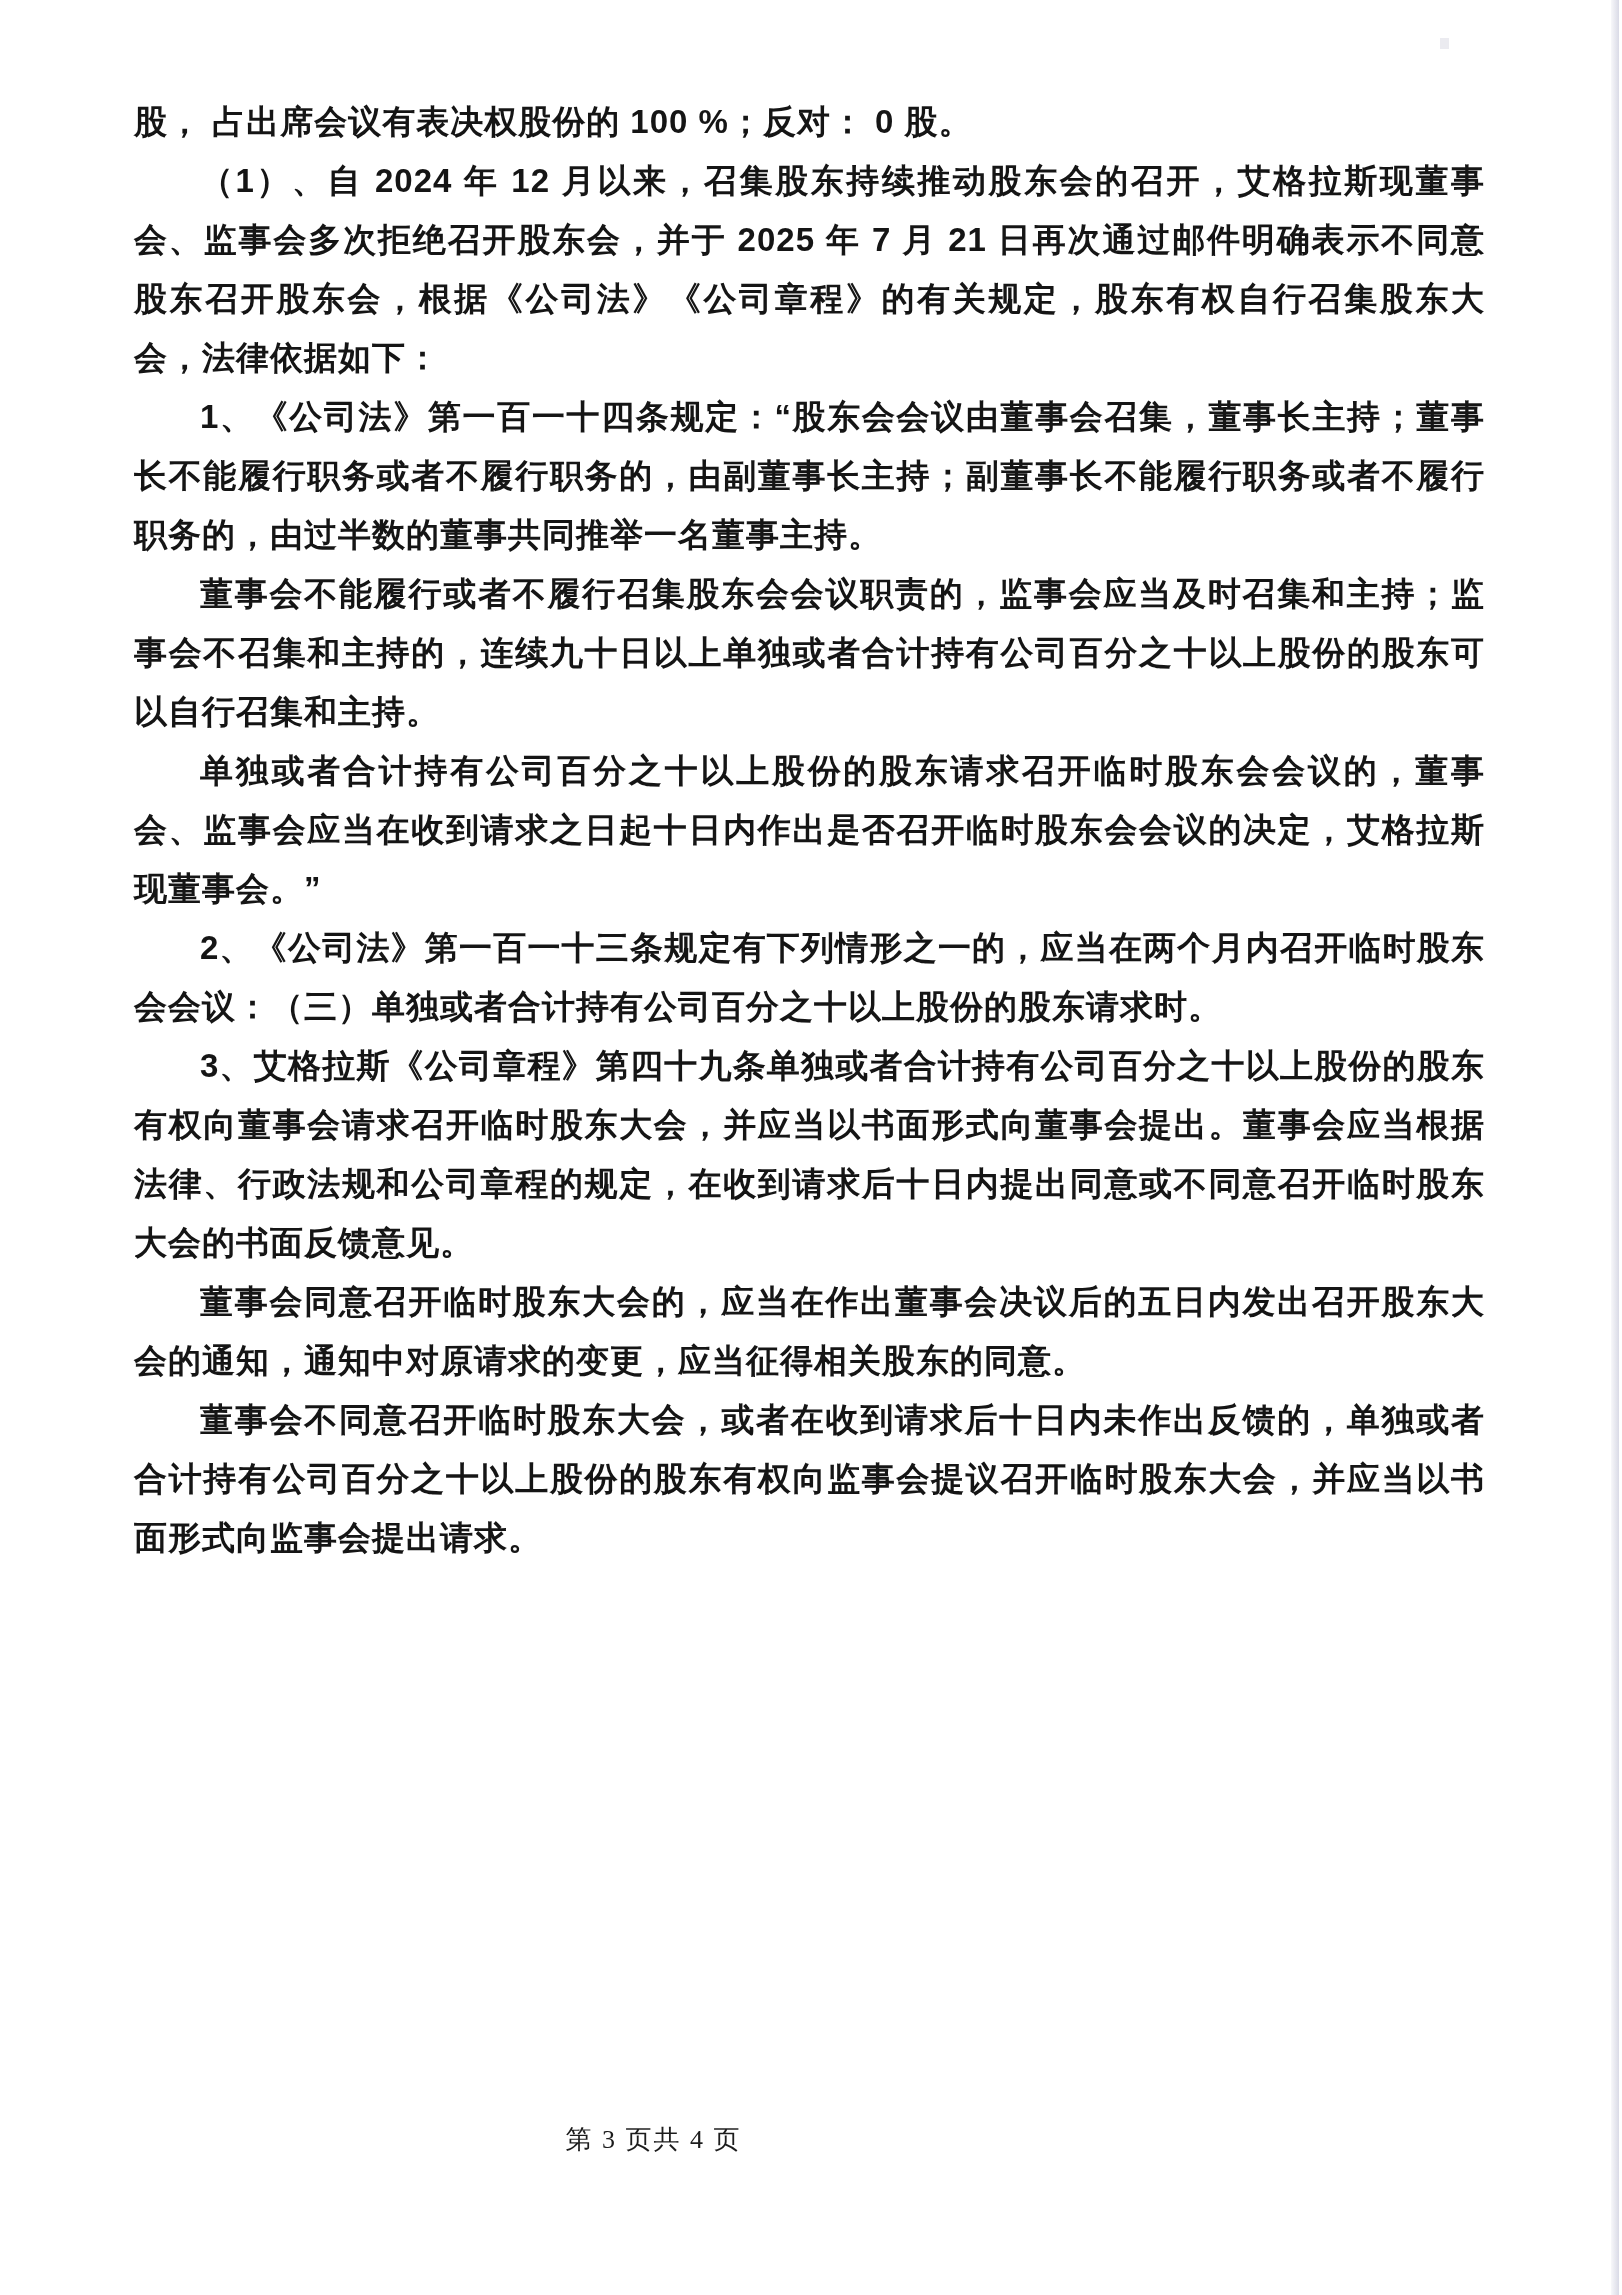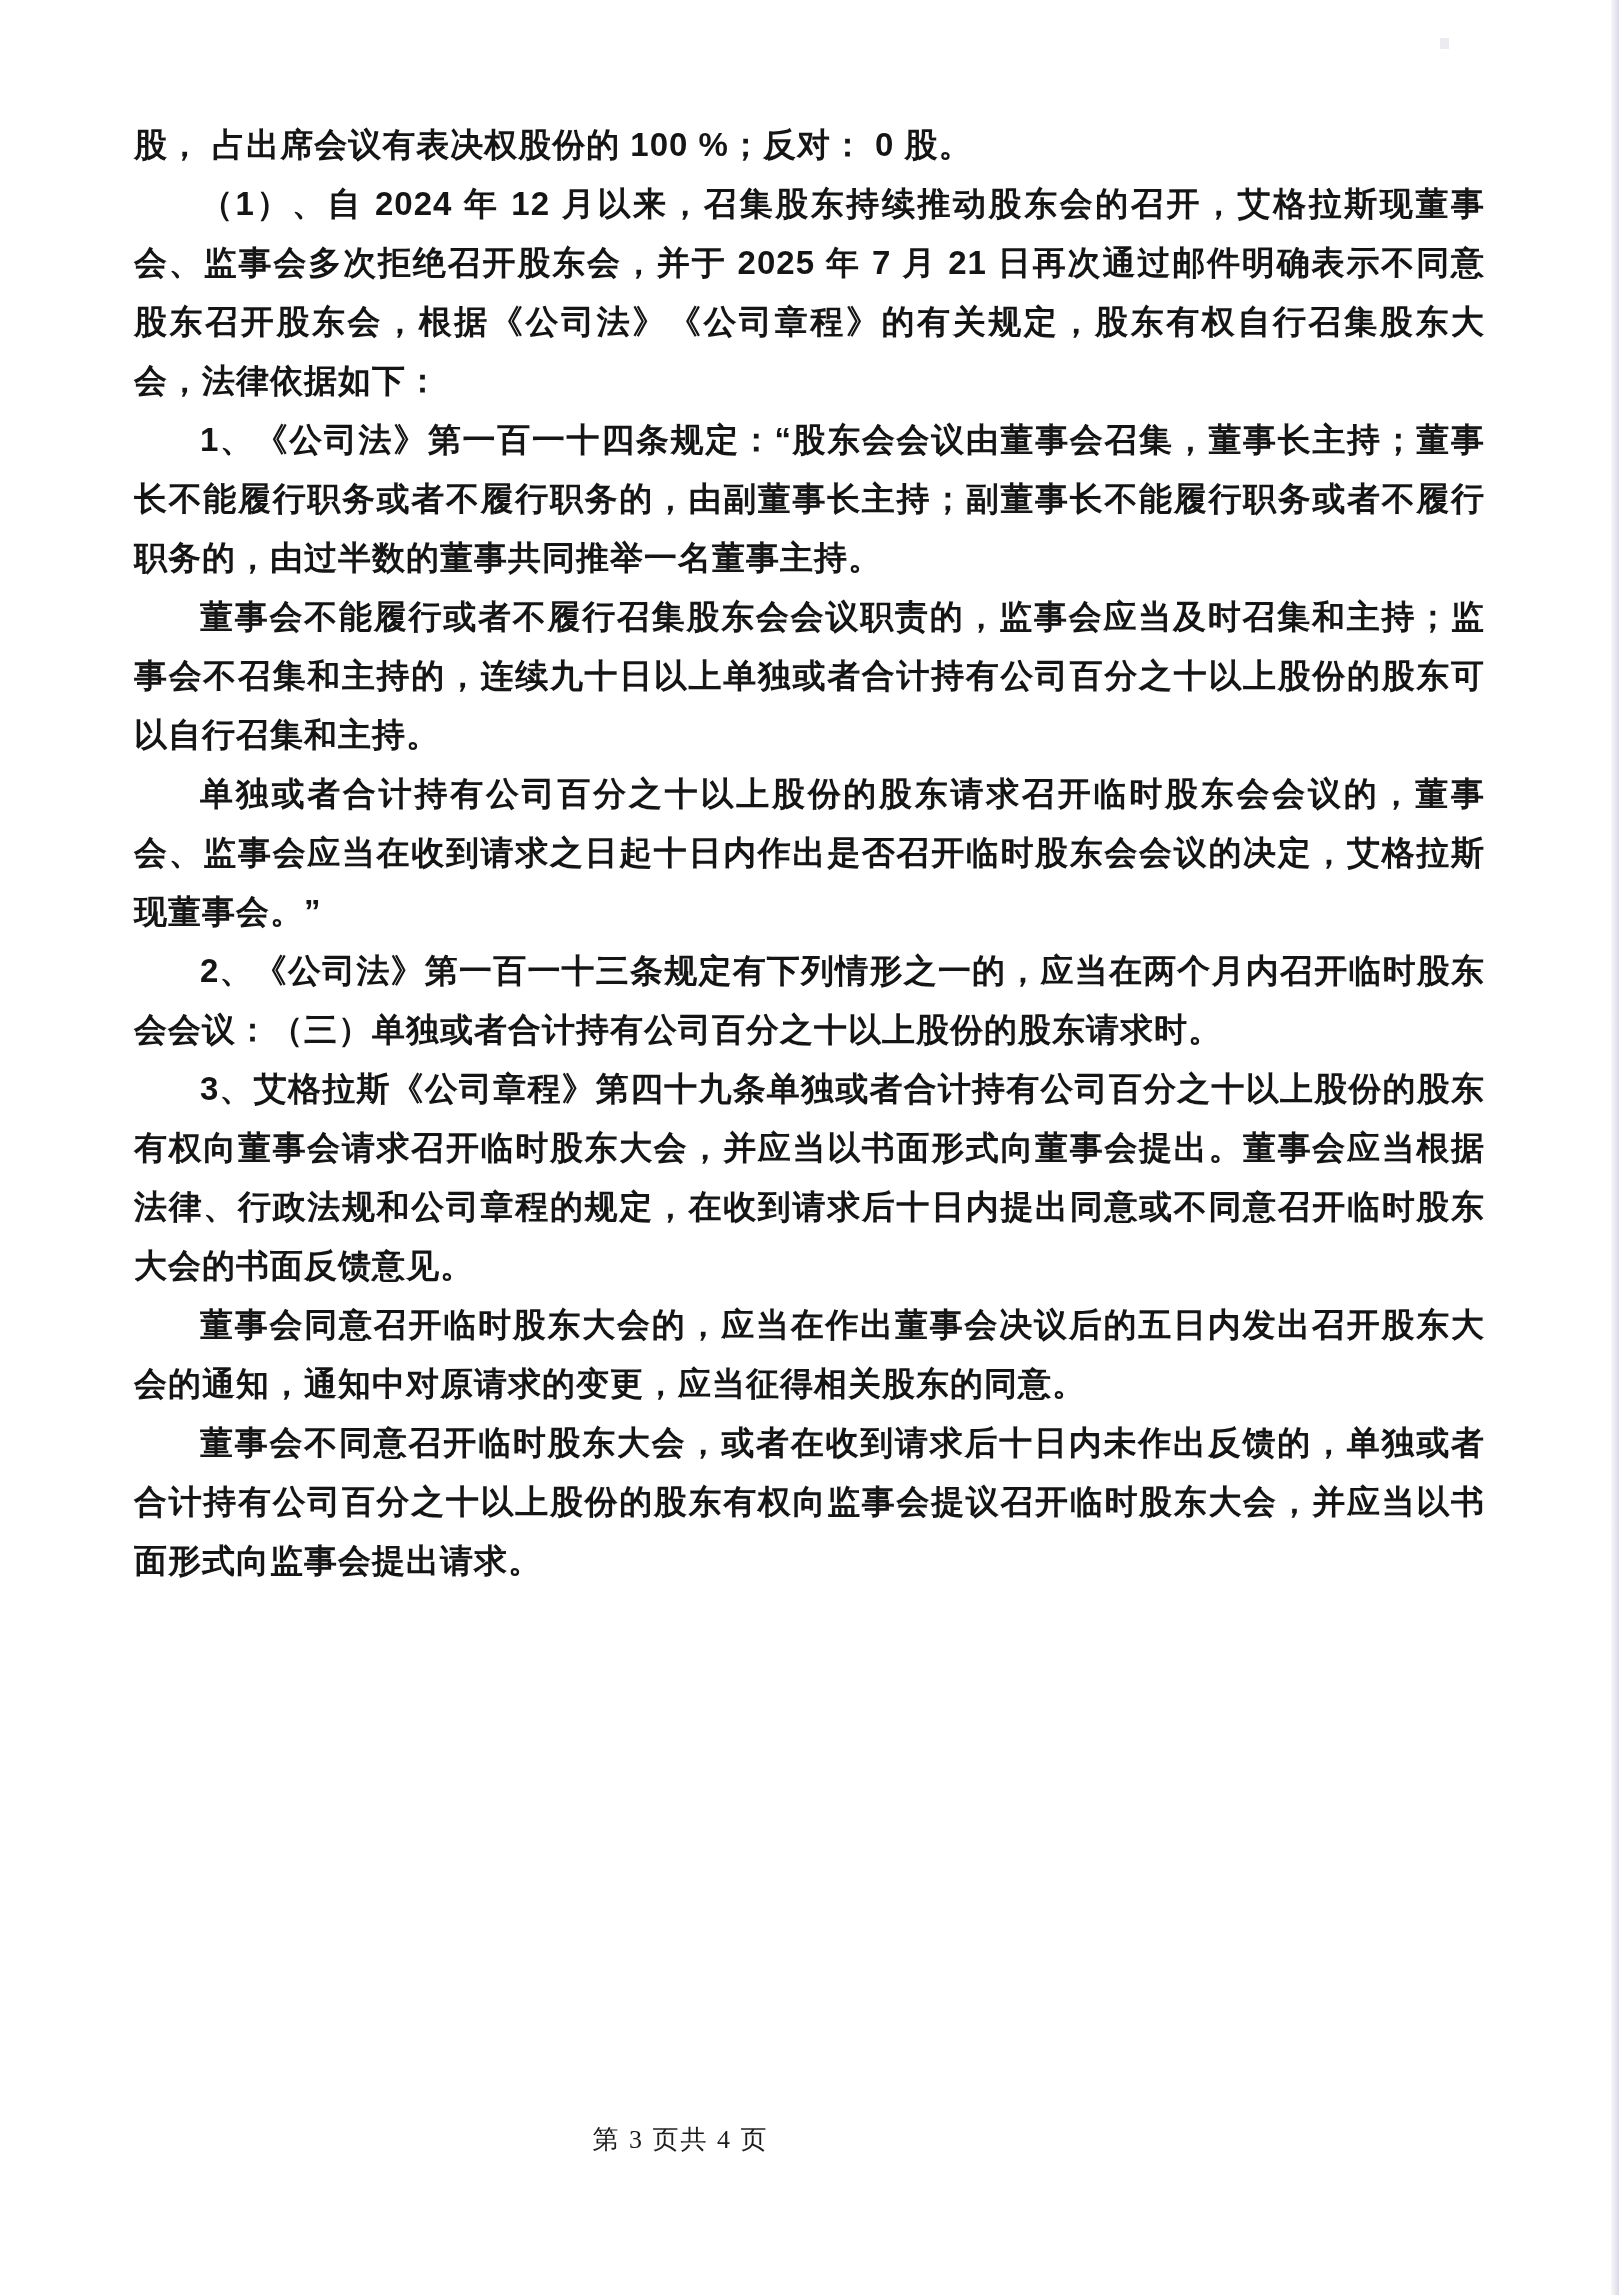--- a/index.html
+++ b/index.html
@@ -17,21 +17,21 @@
   .page {
     position: absolute;
     inset: 0;
     background: #ffffff;
   }
   .content {
     position: absolute;
     left: 134px;
     top: 0;
     width: 1351px;
-    padding-top: 115px;
+    padding-top: 92px;
     color: #151515;
     font-size: 33px;
     line-height: 59px;
     font-weight: 600;
     letter-spacing: 1px;
     text-align: justify;
   }
   .content p {
     margin: 0;
     padding: 0;
@@ -58,21 +58,20 @@
     position: absolute;
     top: 2122px;
     left: 0;
     width: 1307px;
     text-align: center;
     font-family: "Liberation Serif", serif;
     font-size: 26px;
     letter-spacing: 2px;
     color: #1c1c1c;
     font-weight: 400;
-    margin-left: 27px;
   }
   
   .scan-edge-right {
     position: absolute;
     top: 0;
     right: 3.9px;
     width: 7.9px;
     height: 2295px;
     background: linear-gradient(to right, rgba(225,226,236,0.25), rgba(205,206,222,0.75));
   }

